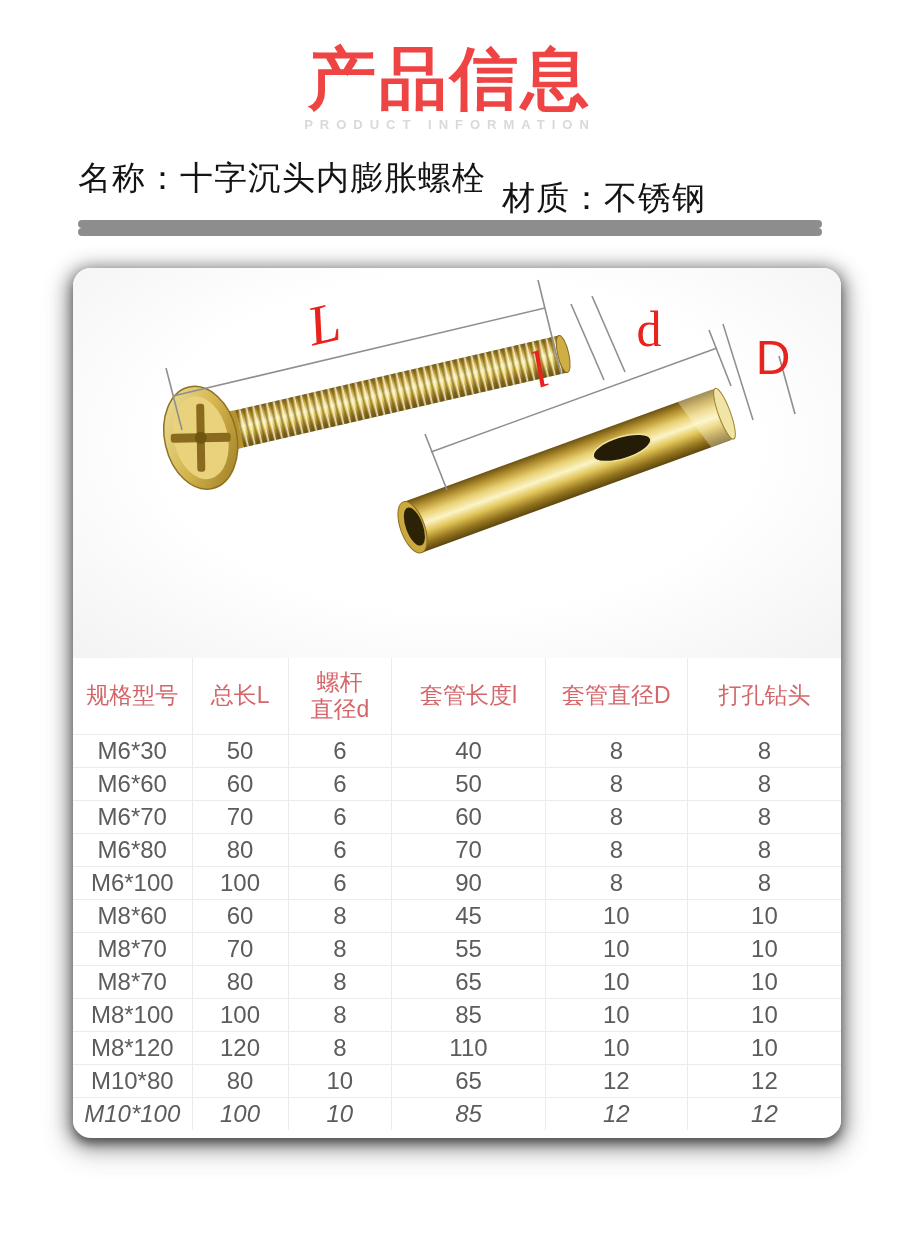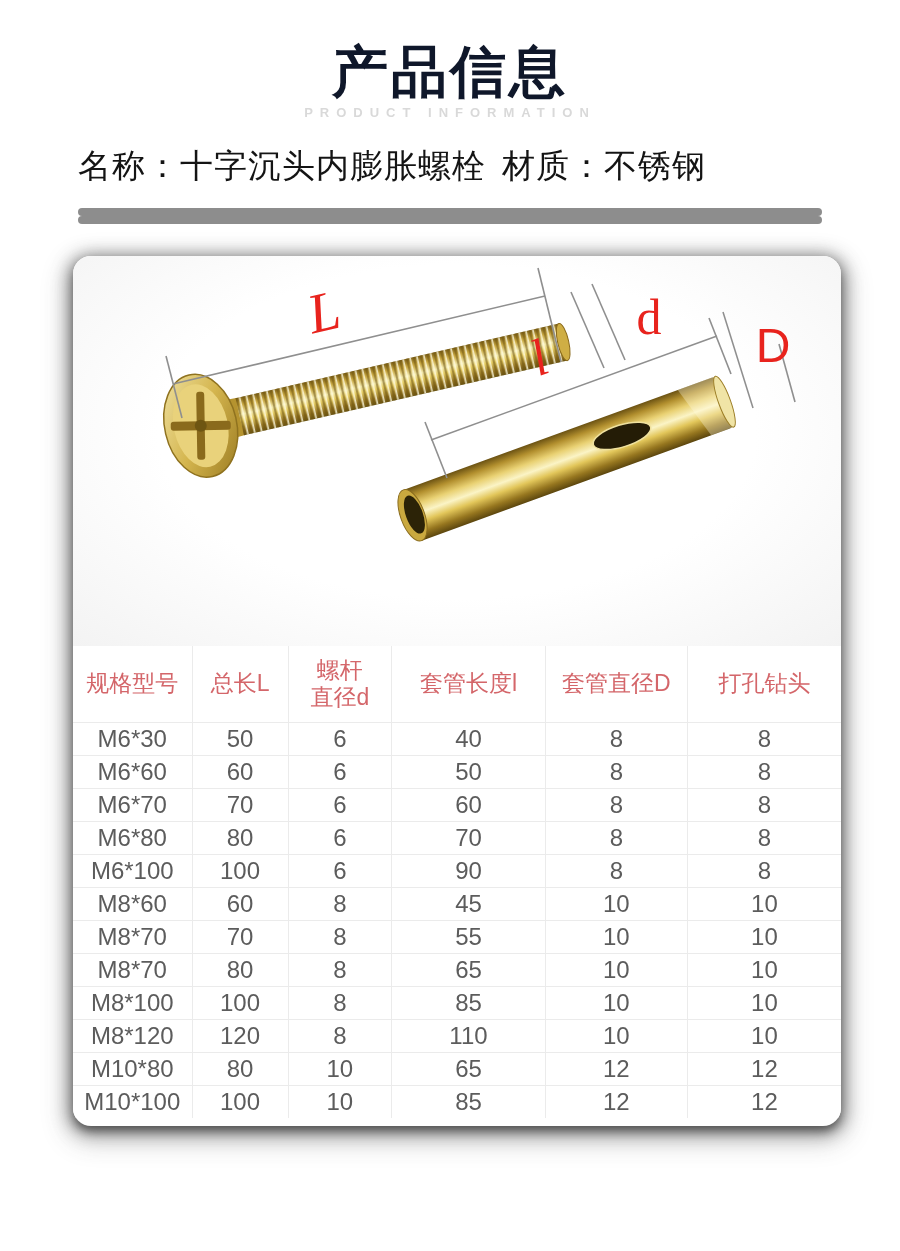--- a/index.html
+++ b/index.html
@@ -5,37 +5,37 @@
   * { box-sizing: border-box; margin: 0; padding: 0; }
   html,body { background:#ffffff; }
   body {
     width: 900px; height: 1251px; margin: 0 auto;
     font-family: "Liberation Sans", sans-serif;
     color: #111; overflow: hidden; position: relative;
   }
   
   .header { padding-top: 44px; text-align: center; }
   .page-title {
-    font-size: 56px; line-height: 1.0; font-weight: 900;
-    letter-spacing: 3px; color: #0f172a;
+    font-size: 68px; line-height: 1.0; font-weight: 900;
+    letter-spacing: 3px; color: #ef4444;
   }
   .page-subtitle {
     margin-top: 5px; font-size: 13px; font-weight: 700;
     letter-spacing: 7px; color: #d9d9d9;
   }
   
   .specs { width: 744px; margin: 24px auto 0; }
   .spec-row {
     position: relative; height: 64px;
     display: flex; align-items: flex-start;
     font-size: 33px; font-weight: 500; color: #141414;
     letter-spacing: 1px;
   }
   .spec-pair { white-space: nowrap; }
-  .spec-pair.right { position: absolute; left: 57%; }
+  .spec-pair.right { position: absolute; left: 57%; margin-top: 20px; }
   .divider {
     height: 8px; width: 100%; background: #8d8d8d; border-radius: 5px;
   }
   
   .card {
     width: 768px; margin: 32px 0 0 73px;
     background: #fff; border-radius: 18px;
     box-shadow:
       0 3px 16px 4px rgba(45,45,45,0.50),
       0 9px 26px 6px rgba(60,60,60,0.28),
@@ -54,21 +54,21 @@
   table.spec-table { width: 100%; border-collapse: collapse; table-layout: fixed; }
   .spec-table th, .spec-table td {
     border: 1px solid #ebebeb; text-align: center; vertical-align: middle;
     background: #fff;
   }
   .spec-table th { height: 76px; font-weight: 400; font-size: 23px; color: #d4666a; }
   .spec-table td { height: 33px; font-size: 24px; color: #5c5c5c; font-weight: 400; }
   .spec-table tr > *:first-child { border-left: none; }
   .spec-table tr > *:last-child  { border-right: none; }
   .spec-table thead tr > * { border-top: none; }
-  .spec-table tbody tr:last-child > * { border-bottom: none; }
+  .spec-table tbody tr:last-child > * { border-bottom: none; font-style: italic; }
   .th-line { display: block; line-height: 1.18; }
   .col-model  { width: 15.5%; }
   .col-len    { width: 12.5%; }
   .col-dia    { width: 13.5%; }
   .col-slen   { width: 20.0%; }
   .col-sdia   { width: 18.5%; }
   .col-drill  { width: 20.0%; }
 </style>
 </head>
 <body>

